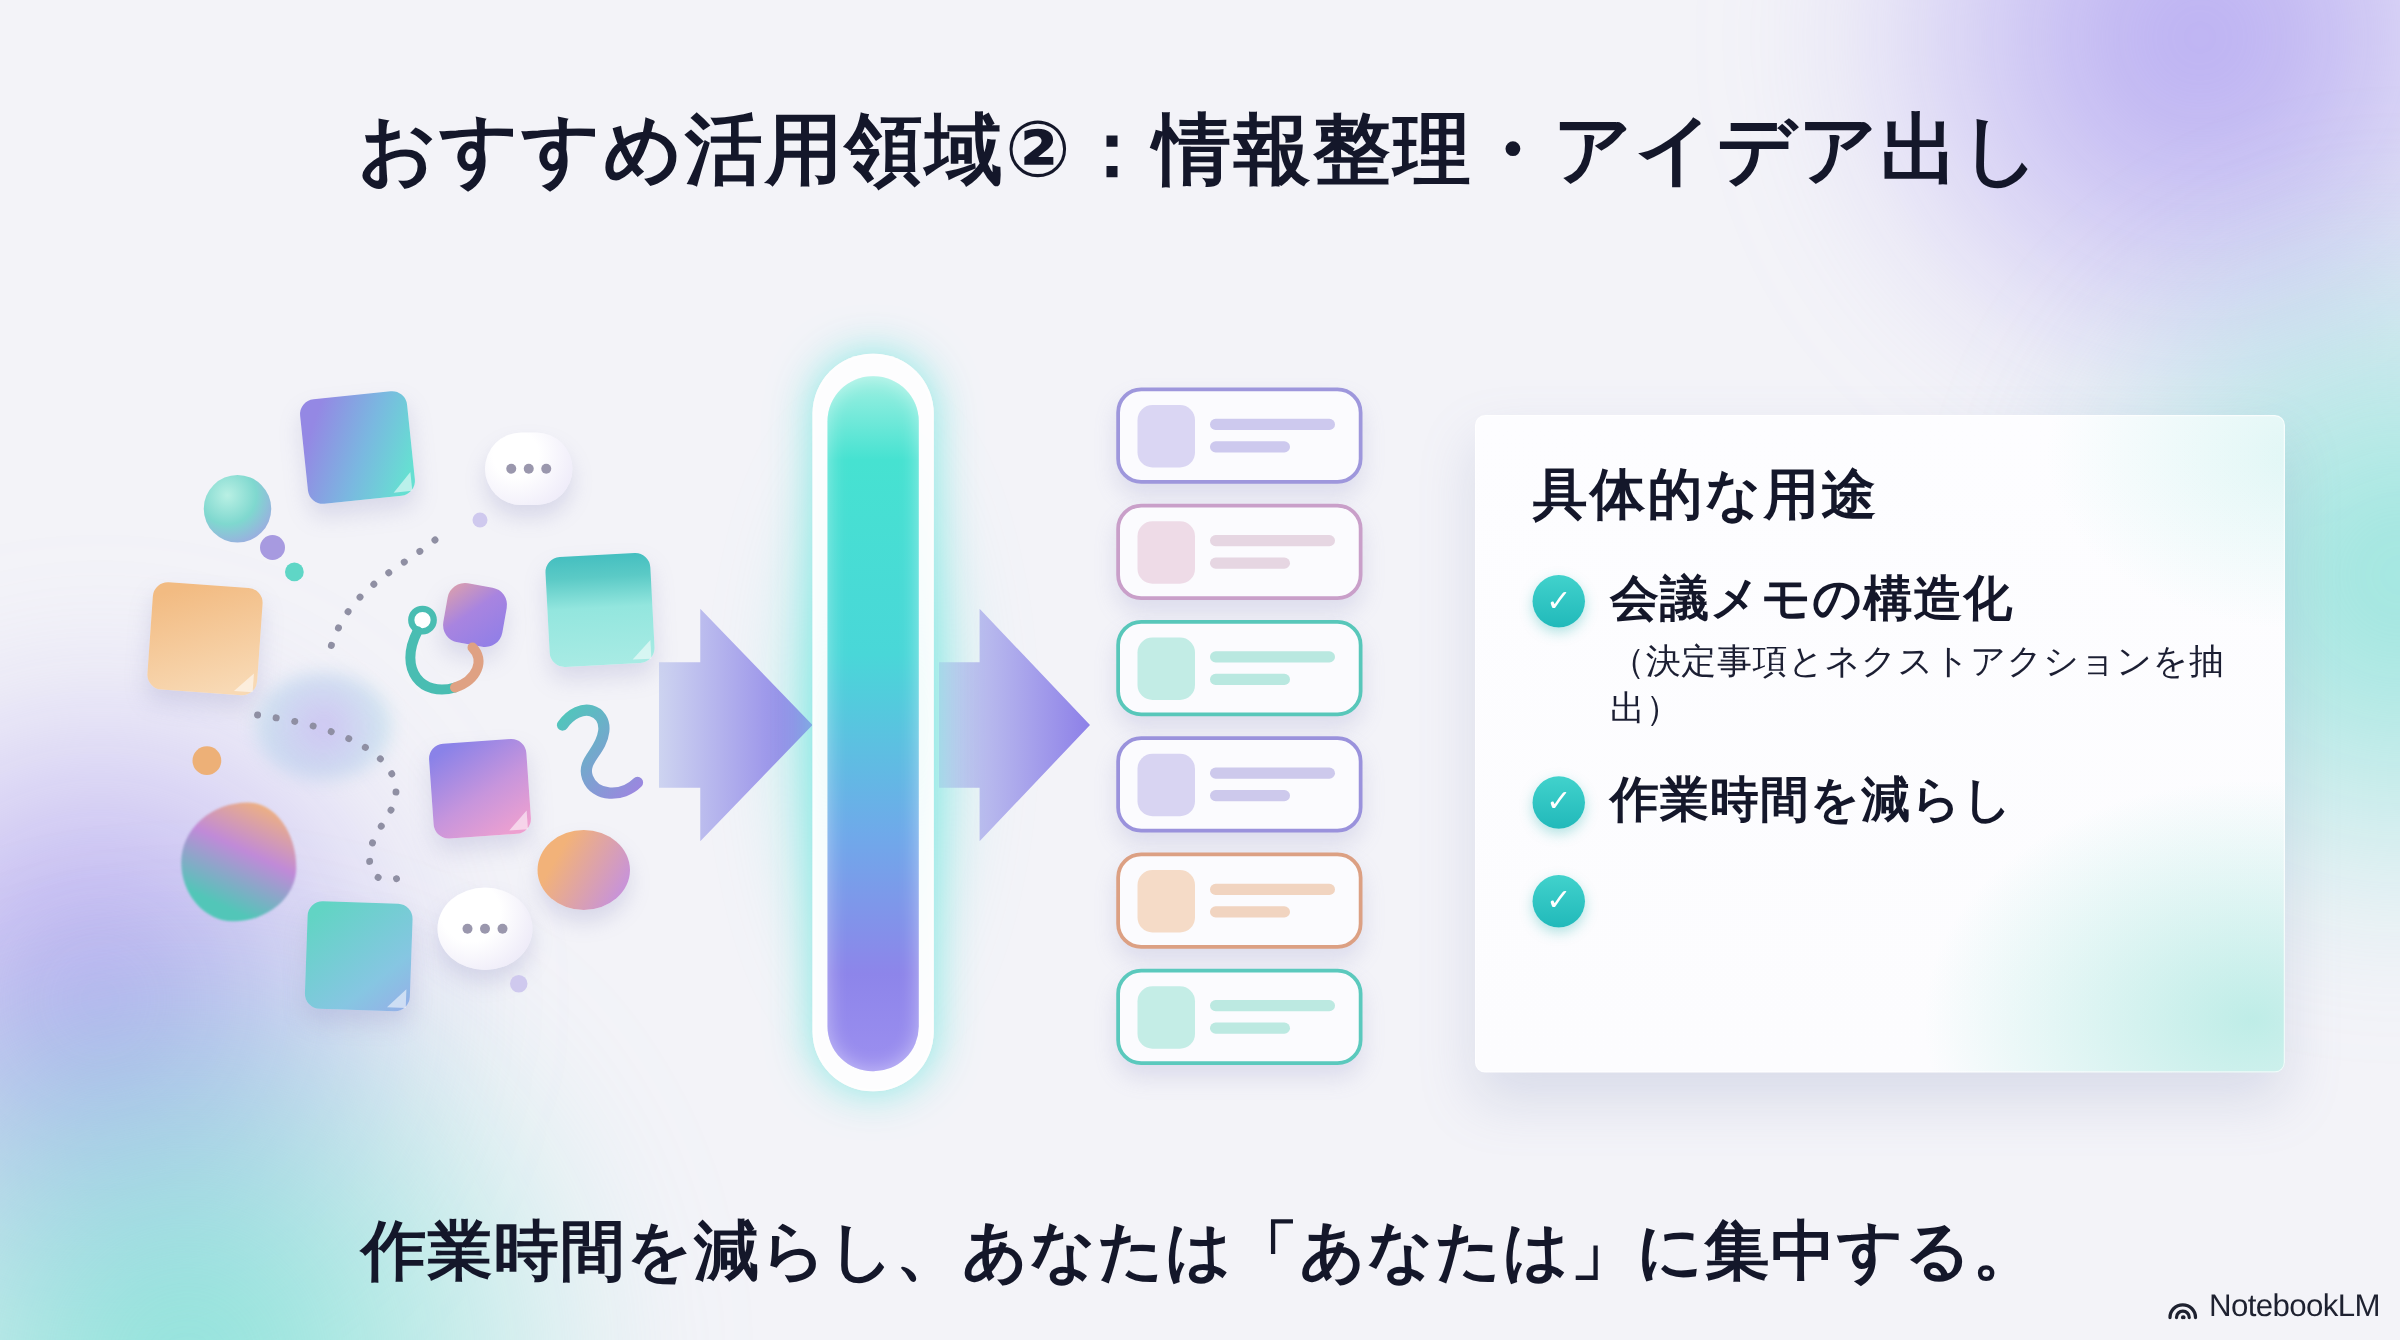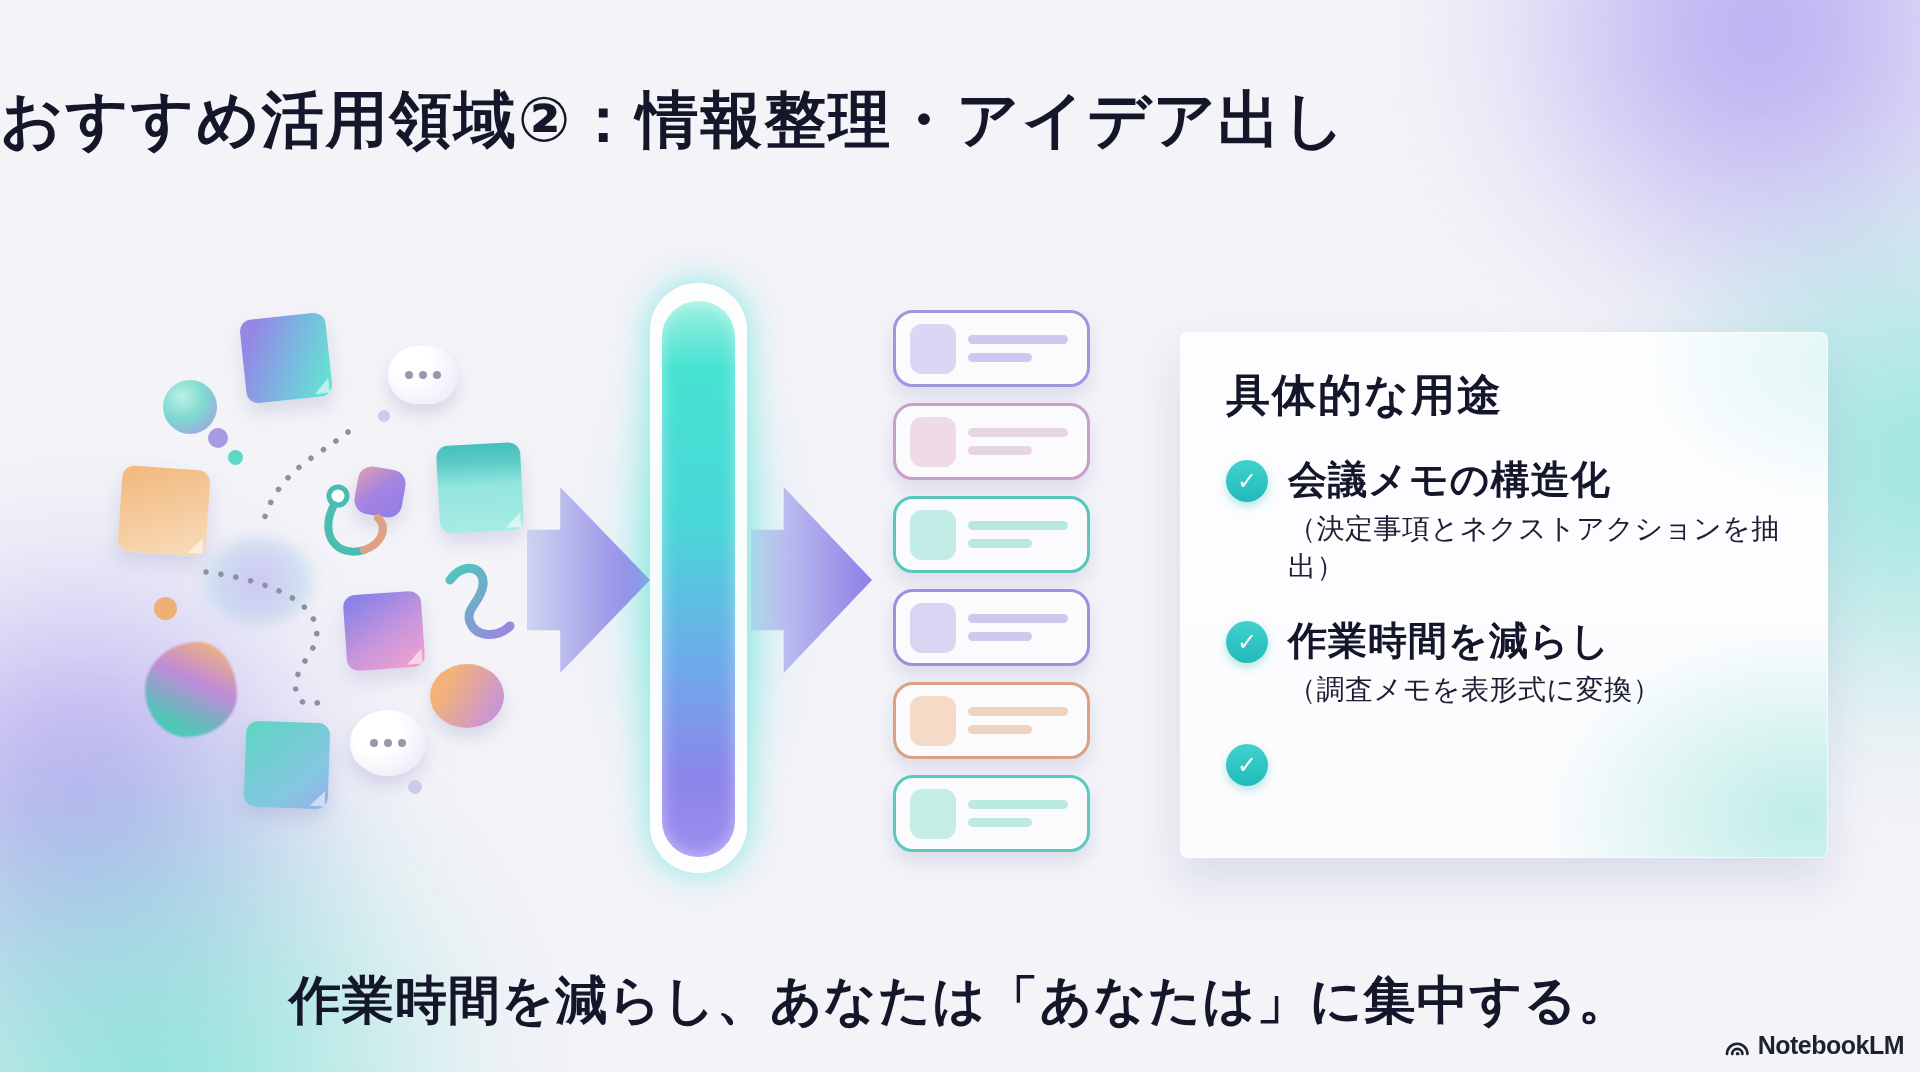--- a/index.html
+++ b/index.html
@@ -13,28 +13,28 @@
   .blob{position:absolute;border-radius:50%;filter:blur(55px);pointer-events:none;}
   .blob.tr-purple{left:1430px;top:-280px;width:660px;height:620px;
     background:radial-gradient(circle,rgba(167,152,240,.85) 0%,rgba(167,152,240,0) 70%);}
   .blob.tr-teal{left:1610px;top:150px;width:620px;height:620px;
     background:radial-gradient(circle,rgba(120,224,212,.8) 0%,rgba(120,224,212,0) 70%);}
   .blob.bl-purple{left:-220px;top:520px;width:600px;height:560px;
     background:radial-gradient(circle,rgba(164,148,238,.85) 0%,rgba(164,148,238,0) 70%);}
   .blob.bl-teal{left:-260px;top:760px;width:820px;height:660px;
     background:radial-gradient(circle,rgba(116,224,210,.85) 0%,rgba(116,224,210,0) 70%);}
   
-  .title{position:absolute;left:0;top:78px;width:100%;
+  .title{position:absolute;left:0;top:78px;width:100%;text-align:center;
     font-size:62px;font-weight:700;letter-spacing:2px;}
   .tagline{position:absolute;left:0;top:966px;width:100%;text-align:center;
     font-size:52px;font-weight:700;letter-spacing:1px;}
   
   .brand{position:absolute;right:16px;bottom:12px;display:flex;align-items:center;gap:7px;}
   .brand svg{display:block;}
-  .brand-label{font-size:25px;font-weight:700;color:#1e2130;letter-spacing:-.5px;}
+  .brand-label{font-size:25px;font-weight:400;color:#1e2130;letter-spacing:-.5px;}
   
   .illus{position:absolute;left:0;top:0;width:100%;height:100%;pointer-events:none;}
   .note{position:absolute;border-radius:12px;box-shadow:0 10px 18px rgba(140,140,190,.25);}
   .fold{position:absolute;right:3px;bottom:3px;width:0;height:0;
     border-left:15px solid transparent;border-bottom:15px solid rgba(255,255,255,.55);}
   .dot{position:absolute;border-radius:50%;}
   .bubble{position:absolute;display:flex;align-items:center;justify-content:center;gap:6px;
     box-shadow:0 10px 16px rgba(140,140,190,.25);}
   .bubble .bdot{width:8px;height:8px;border-radius:50%;background:#9a97ad;}
   
@@ -218,21 +218,20 @@
           <div class="check">✓</div>
           <div>
             <div class="use-title">会議メモの構造化</div>
             <div class="use-sub">（決定事項とネクストアクションを抽出）</div>
           </div>
         </div>
         <div class="use-item">
           <div class="check">✓</div>
           <div>
             <div class="use-title">作業時間を減らし</div>
-            <div class="use-sub">（調査メモを表形式に変換）</div>
           </div>
         </div>
         <div class="use-item">
           <div class="check">✓</div>
           <div>
           </div>
         </div>
       </div>
   </div>
 

